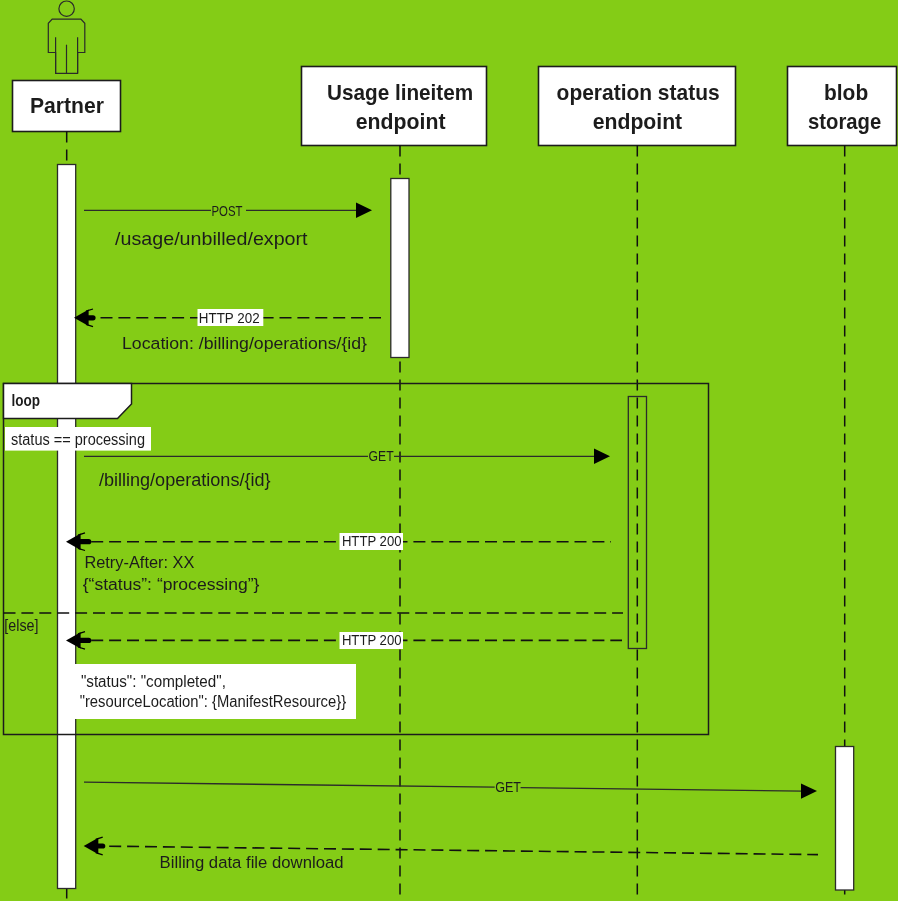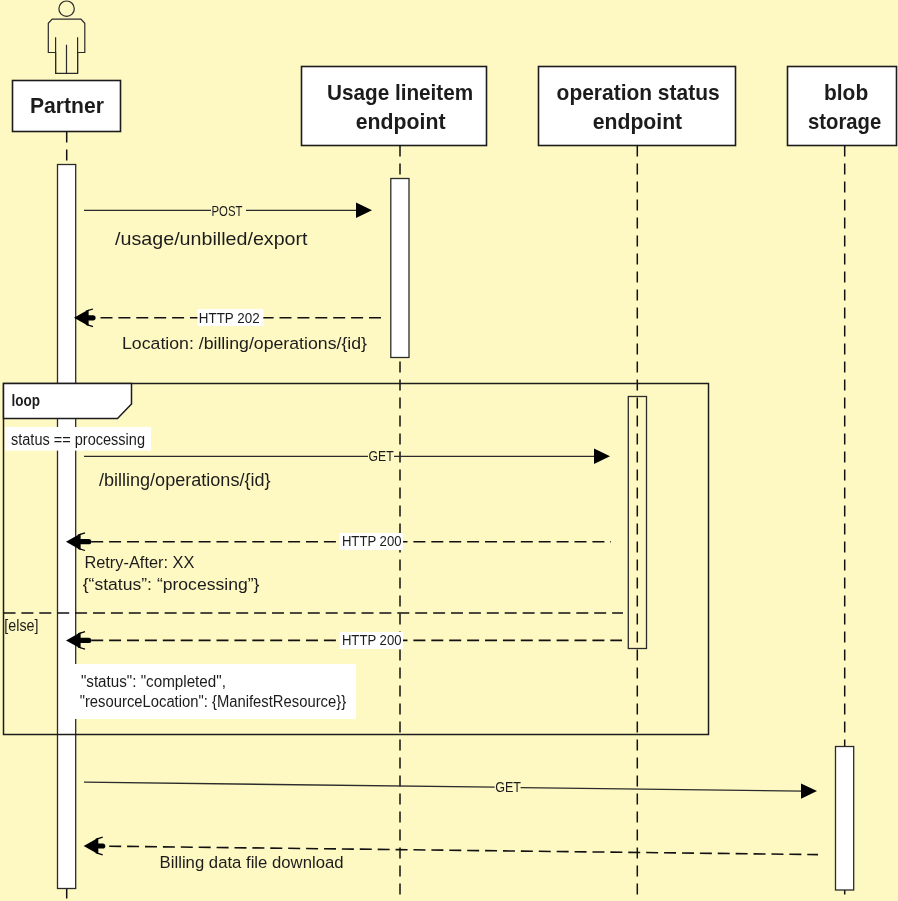--- a/index.html
+++ b/index.html
@@ -1,19 +1,19 @@
 <!DOCTYPE html>
 <html><head>
 <meta charset="utf-8">
 <title>Sequence diagram</title>
 <style>
   html,body{margin:0;padding:0;background:#ffffff;}
   body{width:898px;height:901px;overflow:hidden;
        font-family:"Liberation Sans",sans-serif;}
-  #stage{position:relative;width:898px;height:901px;background:#fef9c3;}
+  #stage{position:relative;width:898px;height:901px;background:#84cc16;}
   svg#diag{display:block;shape-rendering:geometricPrecision;}
   .stroke-thin{fill:none;stroke:#2a2a2a;stroke-width:1.2;}
   .boxfill{fill:#ffffff;stroke:#1c1c1c;stroke-width:1.6;}
   .actfill{fill:#ffffff;stroke:#2b2b2b;stroke-width:1.3;}
   .actopen{fill:none;stroke:#2b2b2b;stroke-width:1.3;}
   .framestroke{fill:none;stroke:#1c1c1c;stroke-width:1.5;}
   .tabfill{fill:#ffffff;stroke:#1c1c1c;stroke-width:1.5;}
   .msgline{fill:none;stroke:#2b2b2b;stroke-width:1.35;}
   .dashmsg{fill:none;stroke:#111;stroke-width:1.6;stroke-dasharray:12 5.9;}
   .lifeline{fill:none;stroke:#111;stroke-width:1.5;stroke-dasharray:11 7;}

